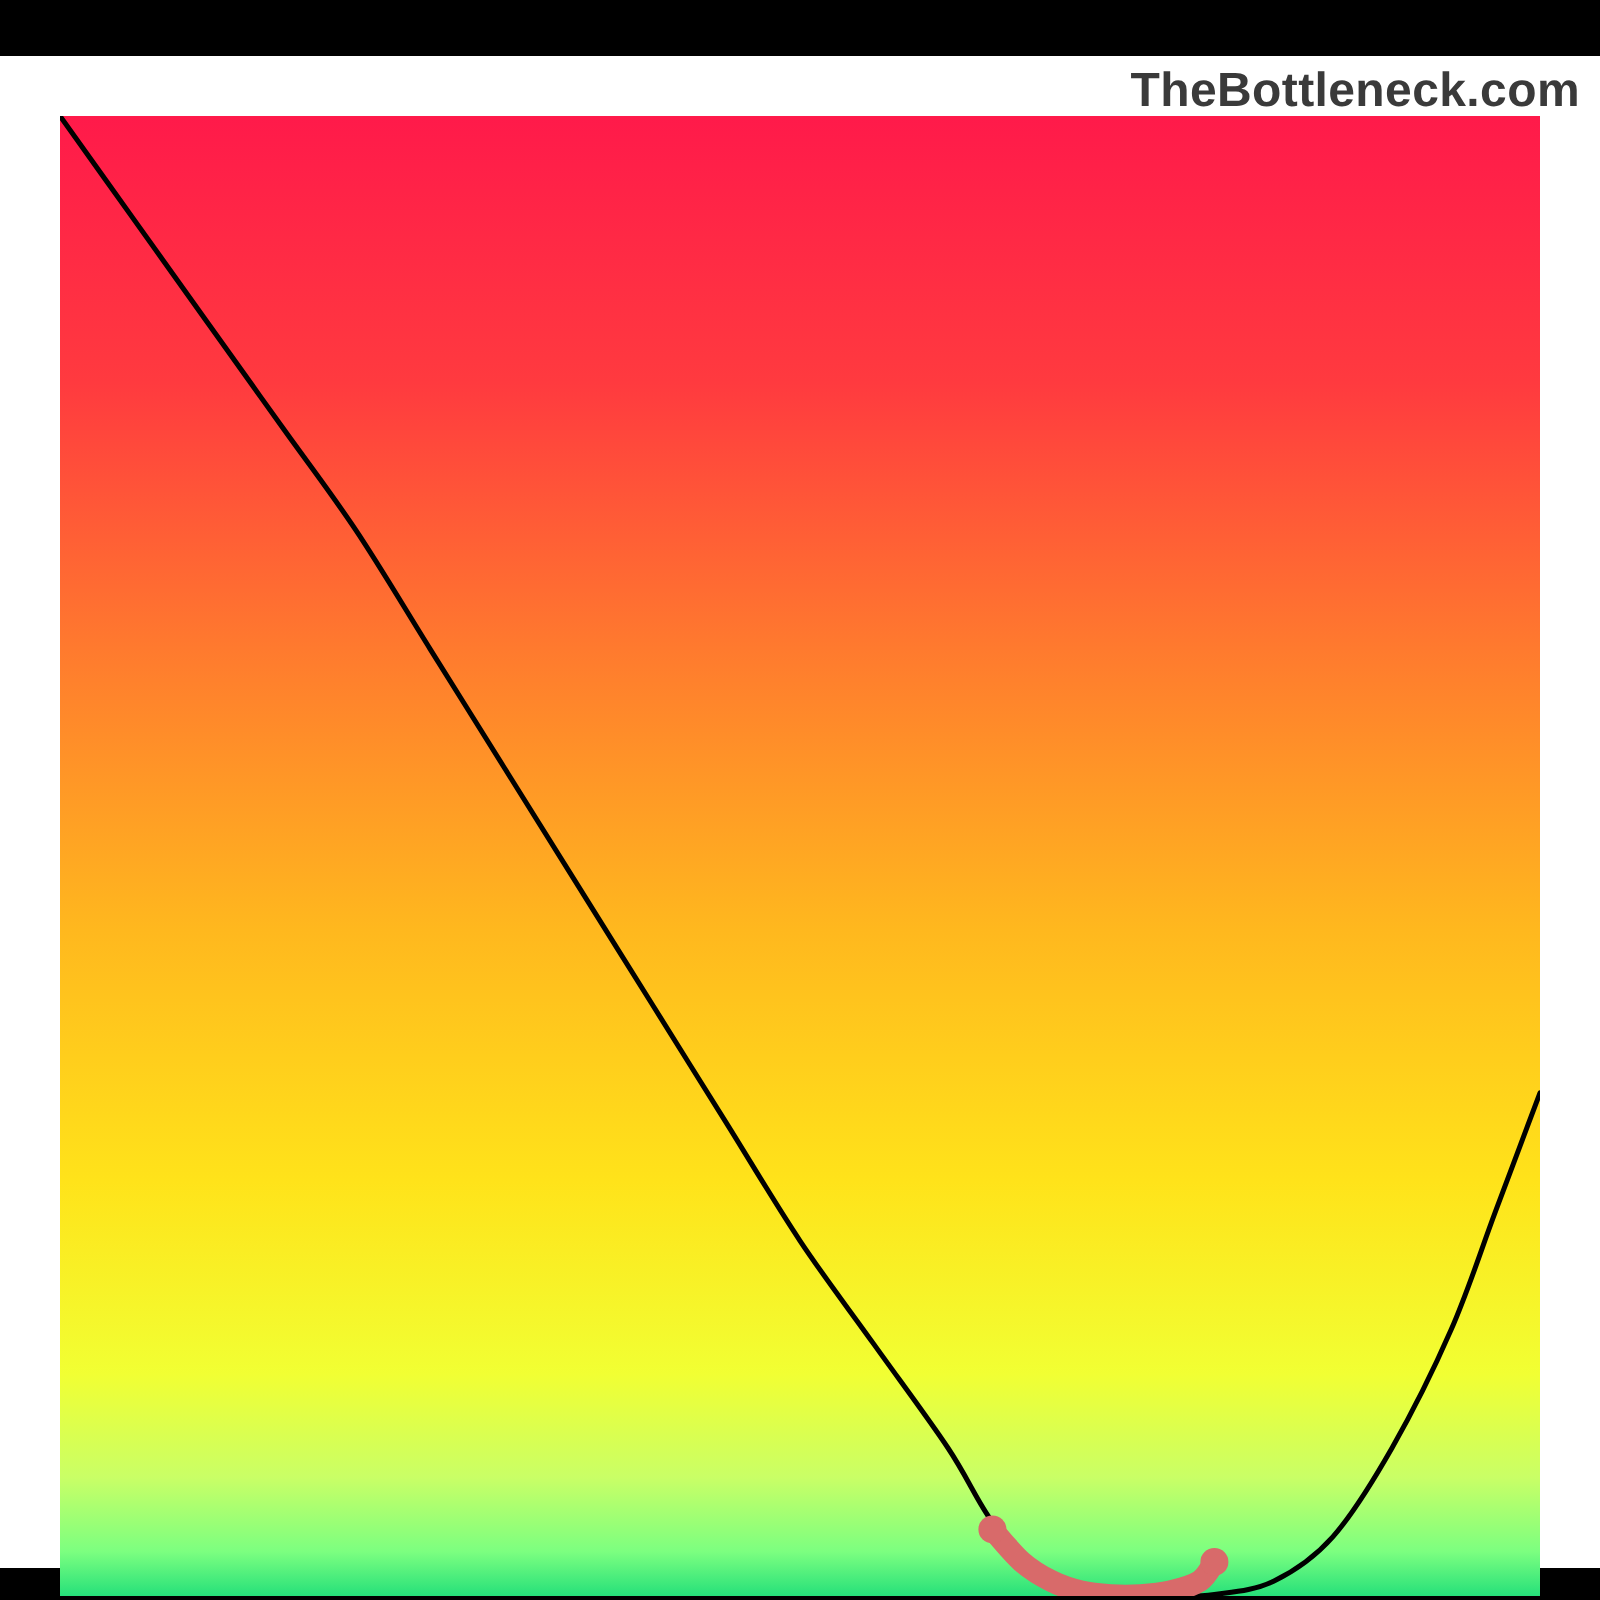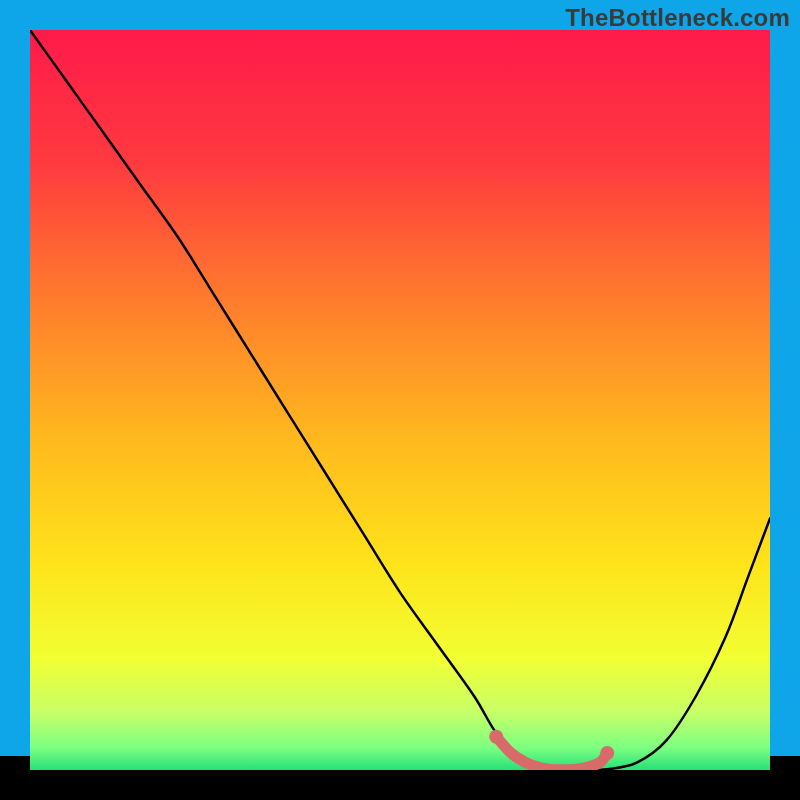--- a/index.html
+++ b/index.html
@@ -8,21 +8,22 @@
     width: 800px;
     height: 800px;
     background: #000;
     font-family: Arial, Helvetica, sans-serif;
     overflow: hidden;
   }
   .frame {
     position: relative;
     width: 800px;
     height: 756px;
-    background: #0ea5e9;
+    background: #ffffff;
+    margin-top: 28px;
   }
   .attribution {
     position: absolute;
     top: 4px;
     right: 10px;
     color: #3a3a3a;
     font-size: 24px;
     font-weight: 600;
     letter-spacing: 0.2px;
     z-index: 10;

